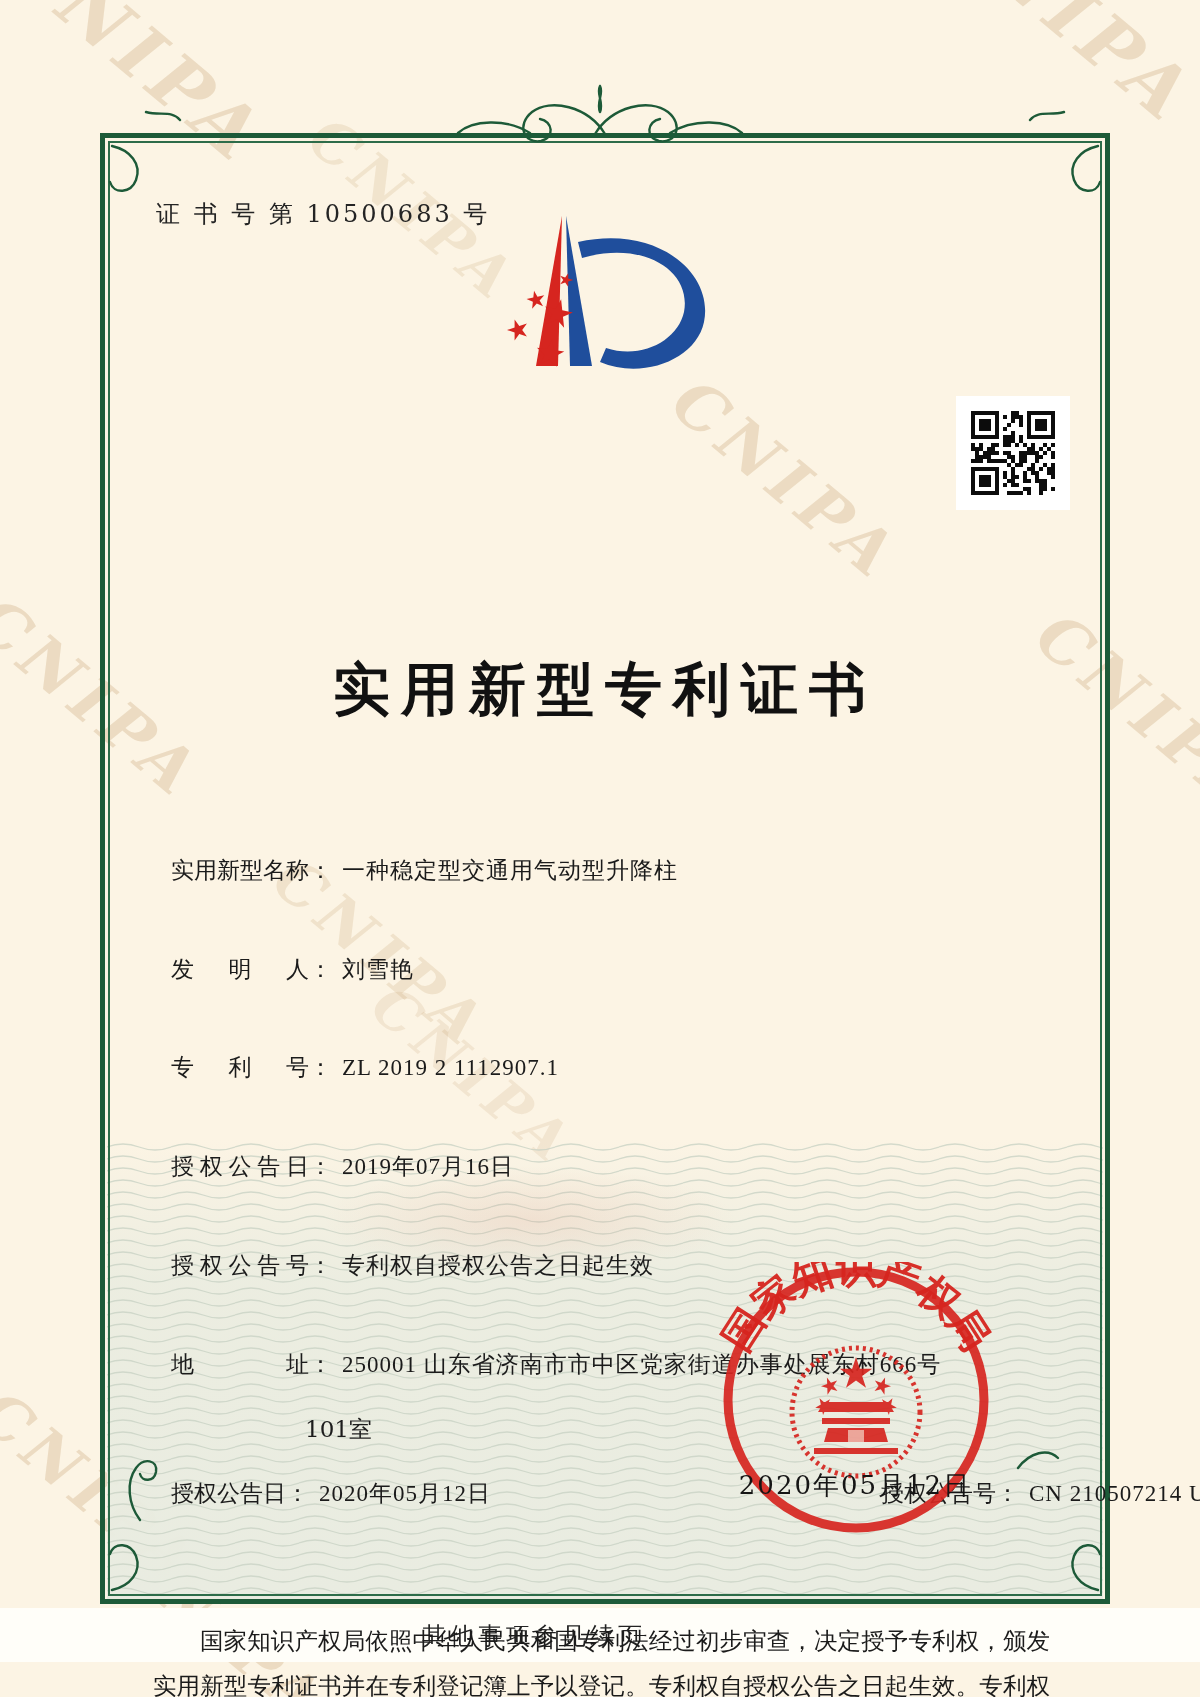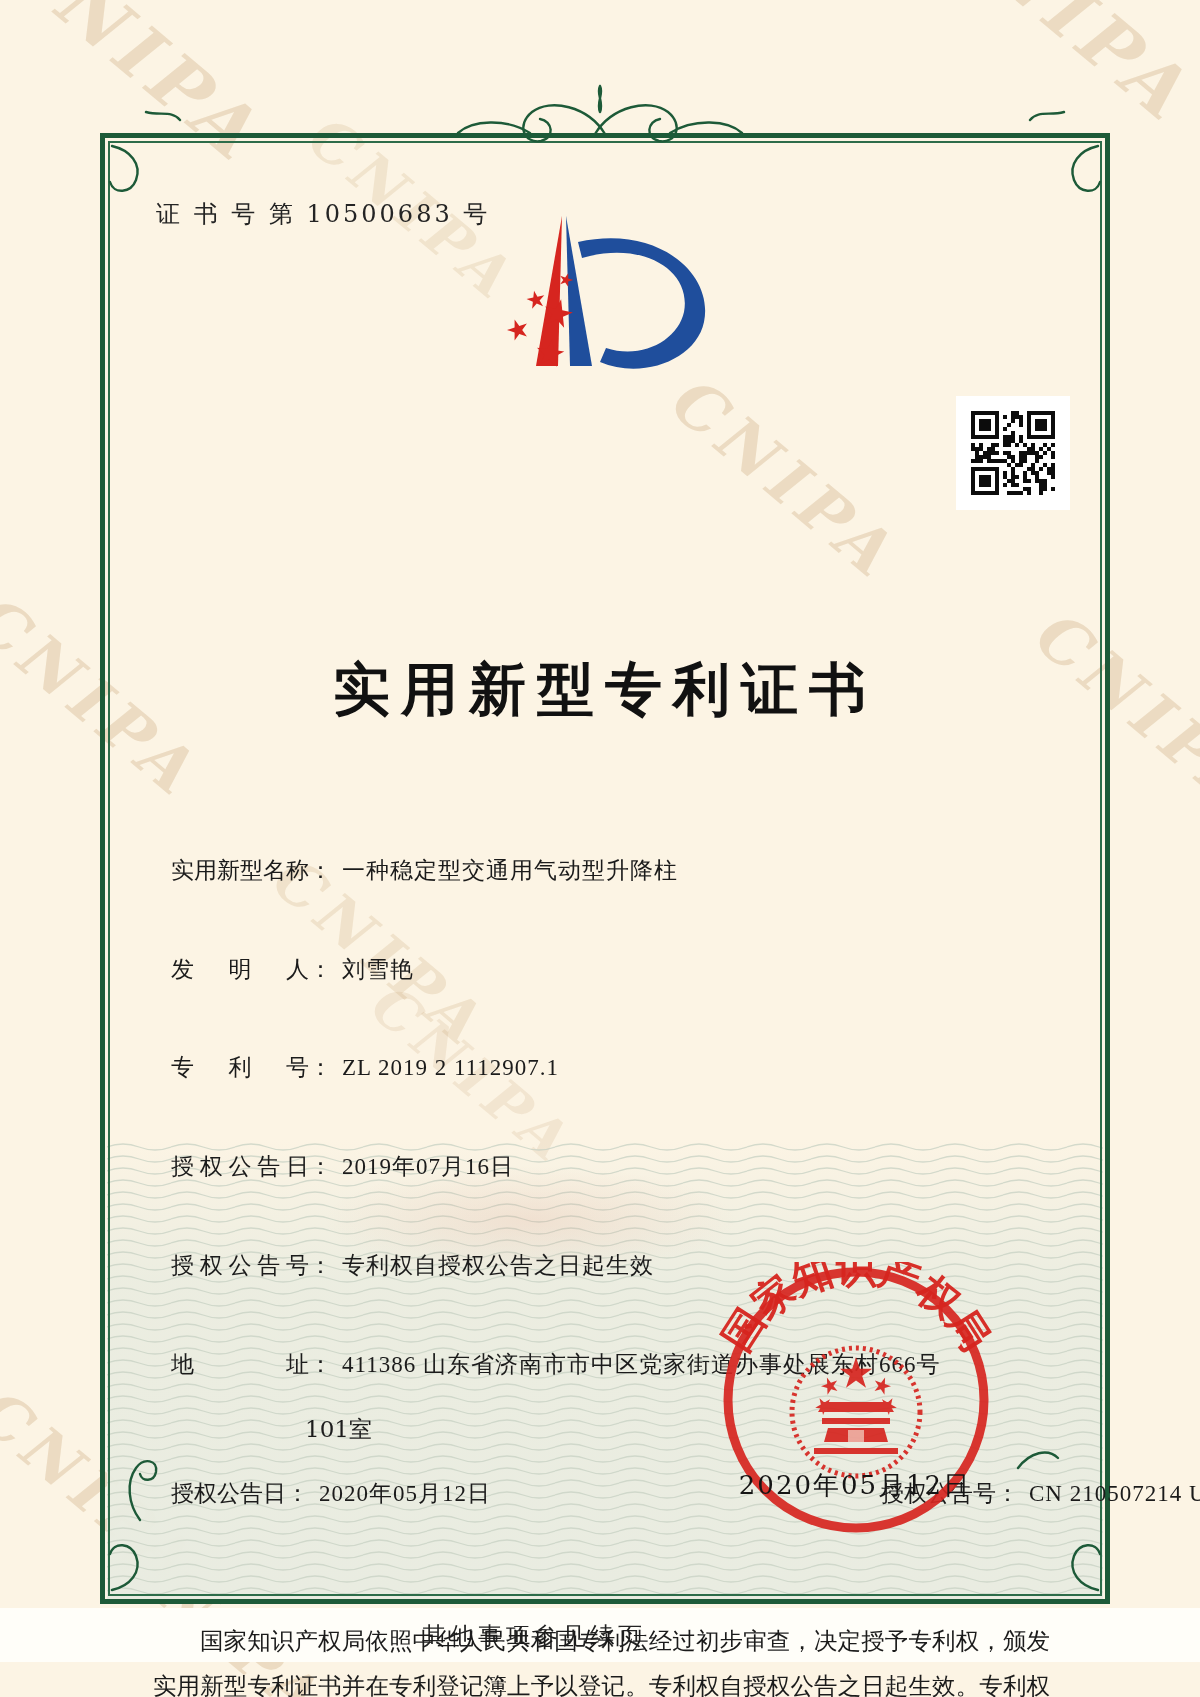--- a/index.html
+++ b/index.html
@@ -292,21 +292,21 @@
   <div class="frow z" style="top:601px;">
     <span class="flabel">专利号</span><span class="fcolon">：</span><span class="fvalue">ZL 2019 2 1112907.1</span>
   </div>
   <div class="frow z" style="top:669px;">
     <span class="flabel">授权公告日</span><span class="fcolon">：</span><span class="fvalue">2019年07月16日</span>
   </div>
   <div class="frow z" style="top:737px;">
     <span class="flabel">授权公告号</span><span class="fcolon">：</span><span class="fvalue">专利权自授权公告之日起生效</span>
   </div>
   <div class="frow z" style="top:805px;">
-    <span class="flabel">地址</span><span class="fcolon">：</span><span class="fvalue">411386 山东省济南市市中区党家街道办事处展东村666号</span>
+    <span class="flabel">地址</span><span class="fcolon">：</span><span class="fvalue">250001 山东省济南市市中区党家街道办事处展东村666号</span>
   </div>
   <div class="addr2 z">101室</div>
   <div class="frow z" style="top:872px;">
     <span class="flabel" style="width:auto;text-align-last:auto;">授权公告日</span><span class="fcolon">：</span><span class="fvalue">2020年05月12日</span>
     <span class="grant2">
       <span class="flabel">授权公告号</span><span class="fcolon">：</span><span class="fvalue">CN 210507214 U</span>
     </span>
   </div>
 
   

